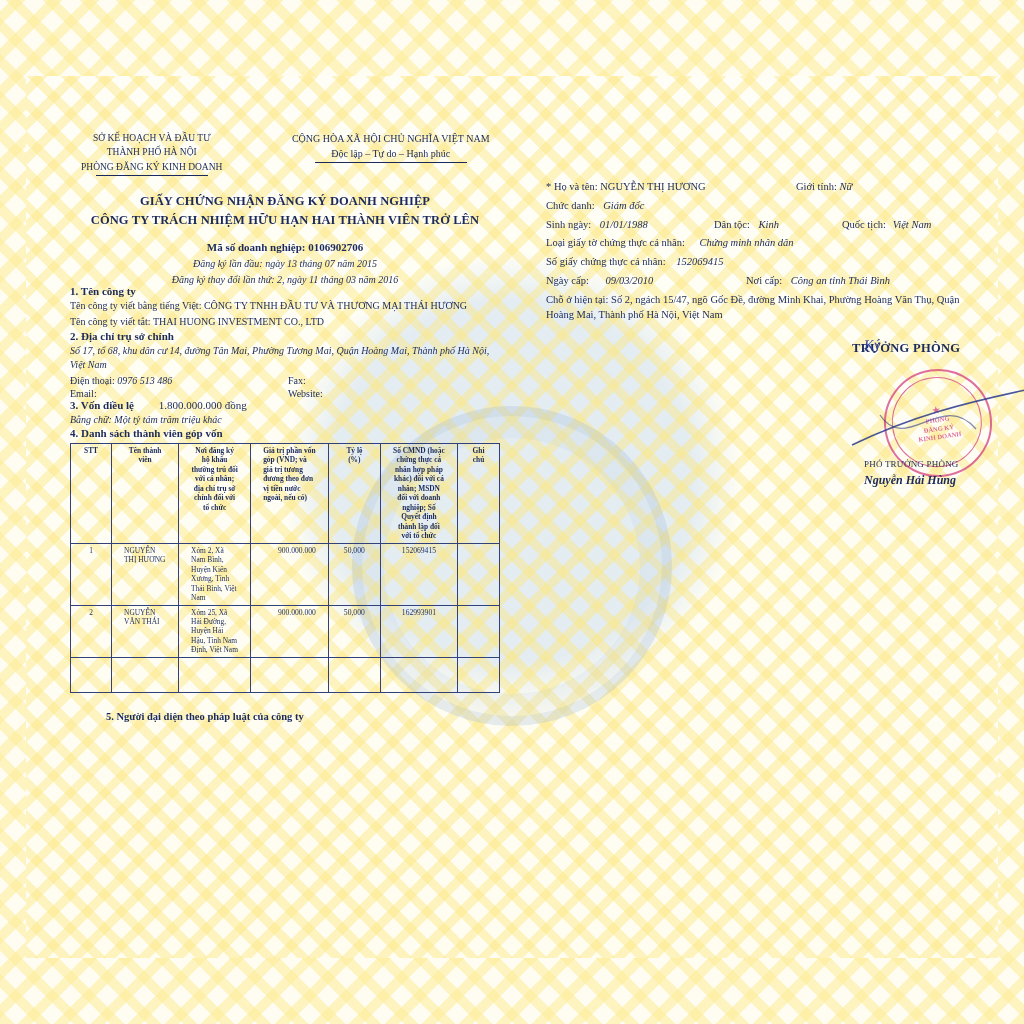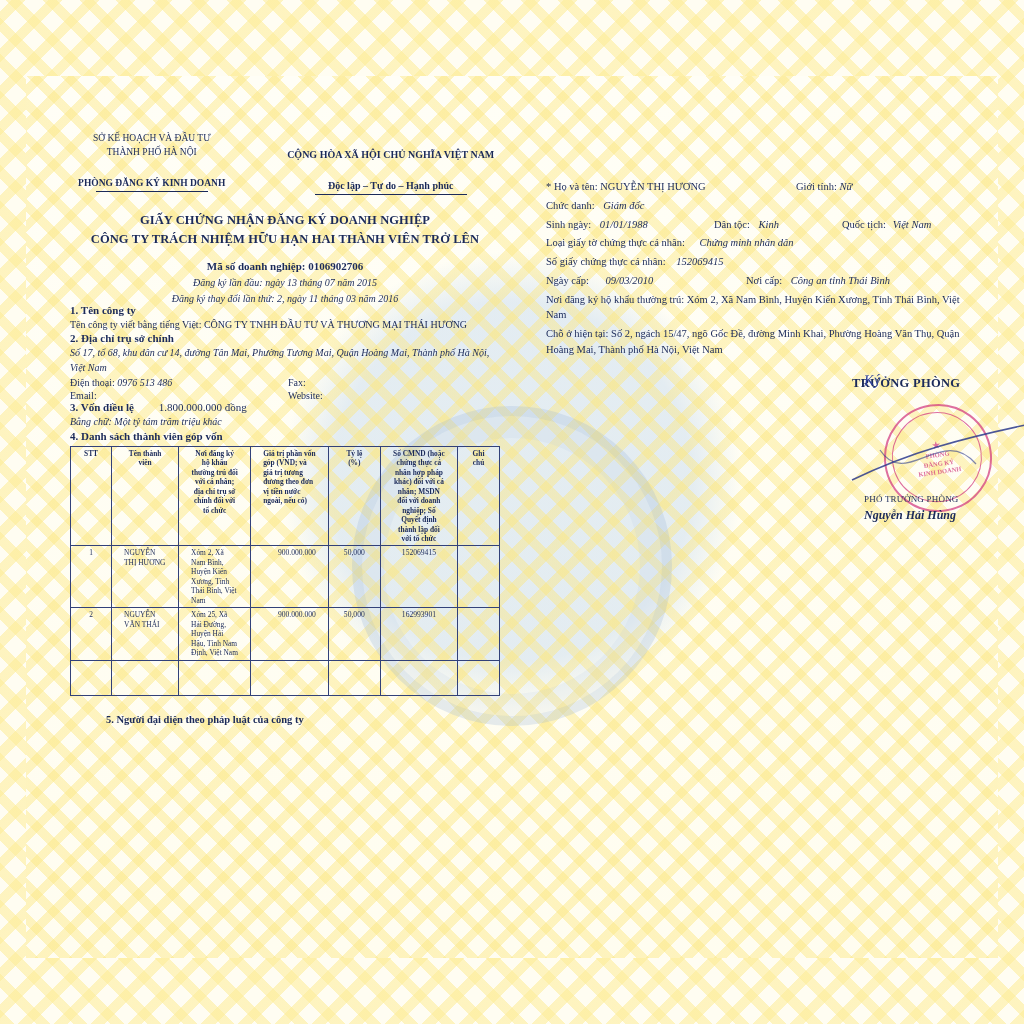--- a/index.html
+++ b/index.html
@@ -47,21 +47,21 @@
     pointer-events: none;
   }
 
   .col-left  { position: absolute; left: 44px;  top: 55px;  width: 430px; }
   .col-right { position: absolute; left: 520px; top: 100px; width: 430px; }
 
   
   .hdr { display: flex; justify-content: space-between; gap: 48px; }
   .hdr-l { width: 178px; text-align: center; font-size: 9.5px; line-height: 1.5; }
   .hdr-r { width: 238px; text-align: center; font-size: 10px; line-height: 1.5; }
-  .bold { font-weight: bold; margin-top: 16px; }
+  .bold { font-weight: normal; }
   .u-line {
     width: 112px; height: 1px; background: #1b2a5a; margin: 1px auto 0 auto;
   }
   .u-line.wide { width: 152px; }
 
   .title {
     text-align: center; font-weight: bold; font-size: 12.5px;
     line-height: 1.55; margin-top: 16px; letter-spacing: .1px;
   }
   .subtitle {
@@ -179,20 +179,24 @@
       </div>
 
       <div class="subtitle">Mã số doanh nghiệp: 0106902706</div>
       <div class="regline">Đăng ký lần đầu: ngày 13 tháng 07 năm 2015</div>
       <div class="regline">Đăng ký thay đổi lần thứ: 2, ngày 11 tháng 03 năm 2016</div>
 
       <div class="sec">1. Tên công ty</div>
       <div class="ln">
         <span>Tên công ty viết bằng tiếng Việt:</span>
         <span>CÔNG TY TNHH ĐẦU TƯ VÀ THƯƠNG MẠI THÁI HƯƠNG</span>
+      </div>
+      <div class="ln">
+        <span>Tên công ty viết tắt:</span>
+        <span>THAI HUONG INVESTMENT CO., LTD</span>
       </div>
 
       <div class="sec">2. Địa chỉ trụ sở chính</div>
       <div class="ln it">Số 17, tổ 68, khu dân cư 14, đường Tân Mai, Phường Tương Mai, Quận Hoàng Mai, Thành phố Hà Nội, Việt Nam</div>
       <div class="row2">
         <div>
           <span>Điện thoại:</span>
           <span class="it">0976 513 486</span>
         </div>
         <div>
@@ -312,24 +316,20 @@
         <div class="g1" style="width:200px">
           <span class="lbl">Ngày cấp:</span>
           <span class="val" style="margin-left:14px">09/03/2010</span>
         </div>
         <div class="g2" style="width:230px">
           <span class="lbl">Nơi cấp:</span>
           <span class="val" style="margin-left:6px">Công an tỉnh Thái Bình</span>
         </div>
       </div>
 
-      <div class="r-ln">
-        <span class="lbl">Nơi đăng ký hộ khẩu thường trú:</span>
-        <span>Xóm 2, Xã Nam Bình, Huyện Kiến Xương, Tỉnh Thái Bình, Việt Nam</span>
-      </div>
 
       <div class="r-ln">
         <span class="lbl">Chỗ ở hiện tại:</span>
         <span>Số 2, ngách 15/47, ngõ Gốc Đề, đường Minh Khai, Phường Hoàng Văn Thụ, Quận Hoàng Mai, Thành phố Hà Nội, Việt Nam</span>
       </div>
 
       <div class="sig-wrap">
         <div class="sig-title">TRƯỞNG PHÒNG</div>
         <div class="sig-ink">Ký</div>
 

